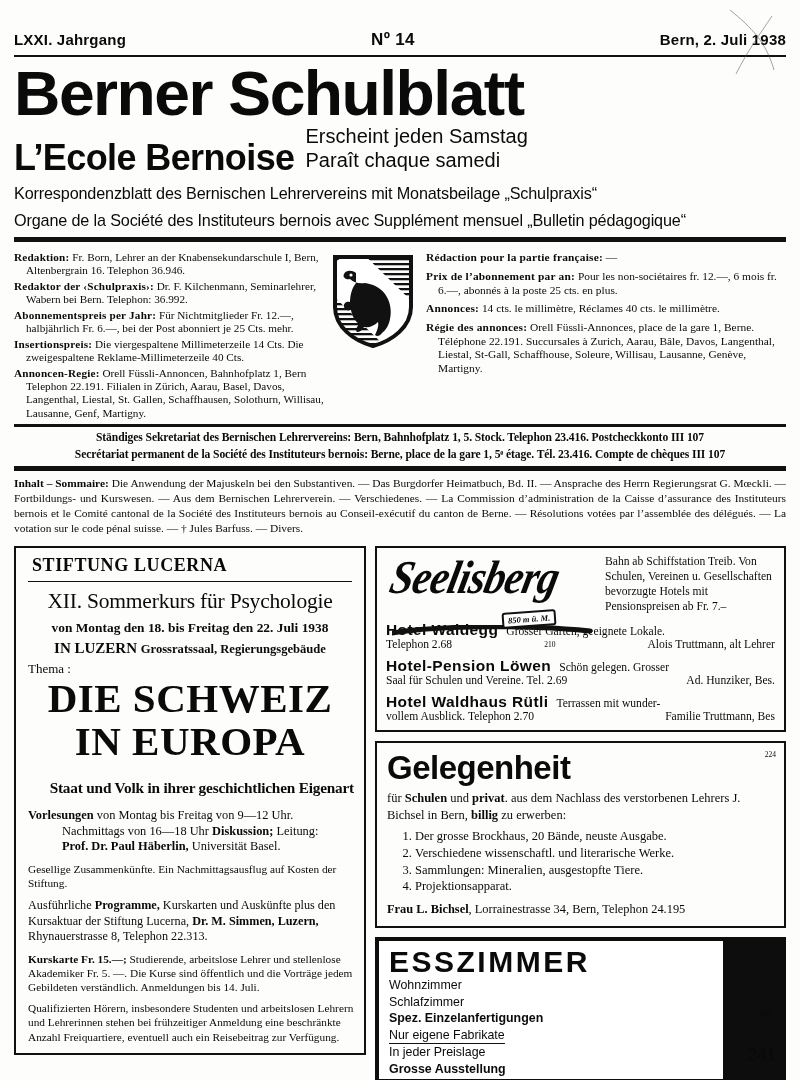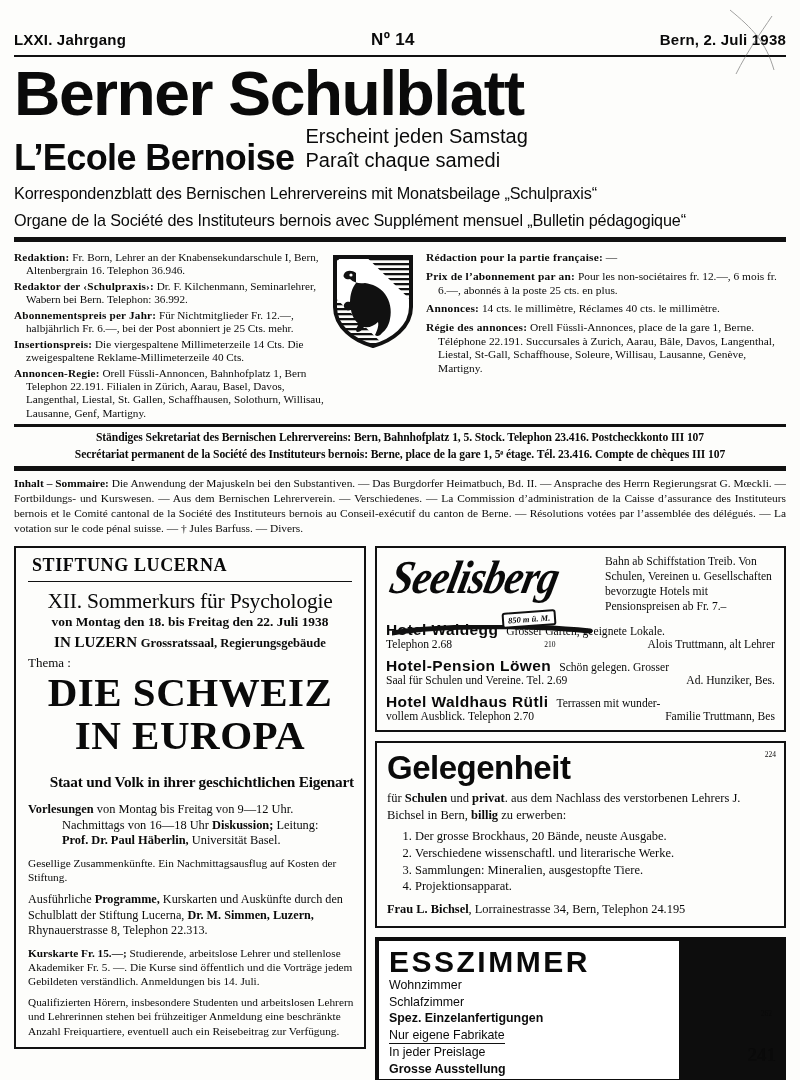--- a/index.html
+++ b/index.html
@@ -59,21 +59,21 @@
   .colL{width:352px;}
   .colR{flex:1;}
   .adbox{border:2.6px solid #111;box-sizing:border-box;}
 
   
   .lucerna{padding:7px 10px 9px 10px;text-align:center;}
   .luc-title{font-weight:bold;font-size:18px;letter-spacing:.6px;text-align:left;
     padding-left:6px;}
   .luc-sep{border-top:1.6px solid #111;margin:5px 2px 7px 2px;}
   .luc-h2{font-size:21.5px;letter-spacing:-.2px;}
-  .luc-h3{font-weight:bold;font-size:13.4px;margin-top:0;}
+  .luc-h3{font-weight:bold;font-size:13.4px;margin-top:6px;}
   .luc-h4{font-size:15px;margin-top:4px;font-weight:bold;}
   .luc-h4 .sm{font-size:12.6px;}
   .luc-thema{text-align:left;font-size:13px;margin-top:4px;padding-left:2px;}
   .luc-big{font-family:"Liberation Serif",serif;font-weight:bold;font-size:41px;
     line-height:1.02;letter-spacing:.5px;margin-top:1px;}
   .luc-tag{font-weight:bold;font-size:15.3px;margin-top:16px;letter-spacing:-.2px;text-align:right;}
   .luc-ref{font-weight:bold;font-size:14px;line-height:1.34;margin-top:12px;
     text-align:left;padding-left:6px;position:relative;}
   .luc-ref div.ind{padding-left:38px;}
   .refnum{position:absolute;right:2px;bottom:2px;font-size:7.5px;font-weight:normal;}
@@ -110,21 +110,21 @@
   .gel-list{font-size:12.5px;line-height:1.35;margin:5px 0 0 0;padding-left:28px;}
   .gel-list li{margin-bottom:0px;}
   .gel-foot{font-size:12.4px;margin-top:7px;}
   .gel-foot b{font-weight:bold;}
   .gel-ref{position:absolute;right:8px;top:7px;font-size:7.5px;}
   .gel-body b{font-weight:bold;}
 
   
   .esswrap{position:relative;margin-top:9px;height:168px;}
   .ess-shadow{position:absolute;left:0;top:0;width:100%;height:100%;background:#0d0d0d;}
-  .ess-inner{position:absolute;left:4px;top:4px;width:300px;height:138px;background:#fff;
+  .ess-inner{position:absolute;left:4px;top:4px;width:344px;height:138px;background:#fff;
     padding:6px 10px 0 10px;box-sizing:border-box;
     font-family:"Liberation Sans",sans-serif;}
   .ess-h1{font-weight:bold;font-size:30px;letter-spacing:2.5px;line-height:1;}
   .ess-line{font-size:12.4px;line-height:1.33;font-weight:bold;}
   .ess-line.thin{font-weight:normal;}
   .ess-ul{border-bottom:1.4px solid #111;display:inline-block;}
   .ess-h2{font-weight:bold;font-size:21px;letter-spacing:1.6px;margin-top:6px;line-height:1;}
   .ess-ref{position:absolute;right:14px;top:72px;font-size:7.5px;font-weight:normal;}
 
   
@@ -244,21 +244,21 @@
 
         <div class="luc-p">
           <b>Vorlesungen</b><span> von Montag bis Freitag von 9—12 Uhr.</span>
           <span class="hang"><span>Nachmittags von 16—18 Uhr </span><b>Diskussion;</b><span> Leitung:</span></span>
           <span class="hang"><b>Prof. Dr. Paul Häberlin,</b><span> Universität Basel.</span></span>
         </div>
 
         <div class="luc-sm"><span>Gesellige Zusammenkünfte. Ein Nachmittagsausflug auf Kosten der Stiftung.</span></div>
 
         <div class="luc-p" style="font-size:12.2px;margin-top:8px">
-          <span>Ausführliche </span><b>Programme,</b><span> Kurskarten und Auskünfte durch den Schulblatt der Stiftung Lucerna, </span><b>Dr. M. Simmen, Luzern,</b><span> Rhynauerstrasse 8, Telephon 22.313.</span>
+          <span>Ausführliche </span><b>Programme,</b><span> Kurskarten und Auskünfte plus den Kursaktuar der Stiftung Lucerna, </span><b>Dr. M. Simmen, Luzern,</b><span> Rhynauerstrasse 8, Telephon 22.313.</span>
         </div>
 
         <div class="luc-sm"><b>Kurskarte Fr. 15.—;</b><span> Studierende, arbeitslose Lehrer und stellenlose Akademiker Fr. 5. —. Die Kurse sind öffentlich und die Vorträge jedem Gebildeten verständlich. Anmeldungen bis 14. Juli.</span></div>
 
         <div class="luc-sm"><span>Qualifizierten Hörern, insbesondere Studenten und arbeitslosen Lehrern und Lehrerinnen stehen bei frühzeitiger Anmeldung eine beschränkte Anzahl Freiquartiere, eventuell auch ein Reisebeitrag zur Verfügung.</span></div>
       </div>
     </div>
 
     <div class="colR">
 

